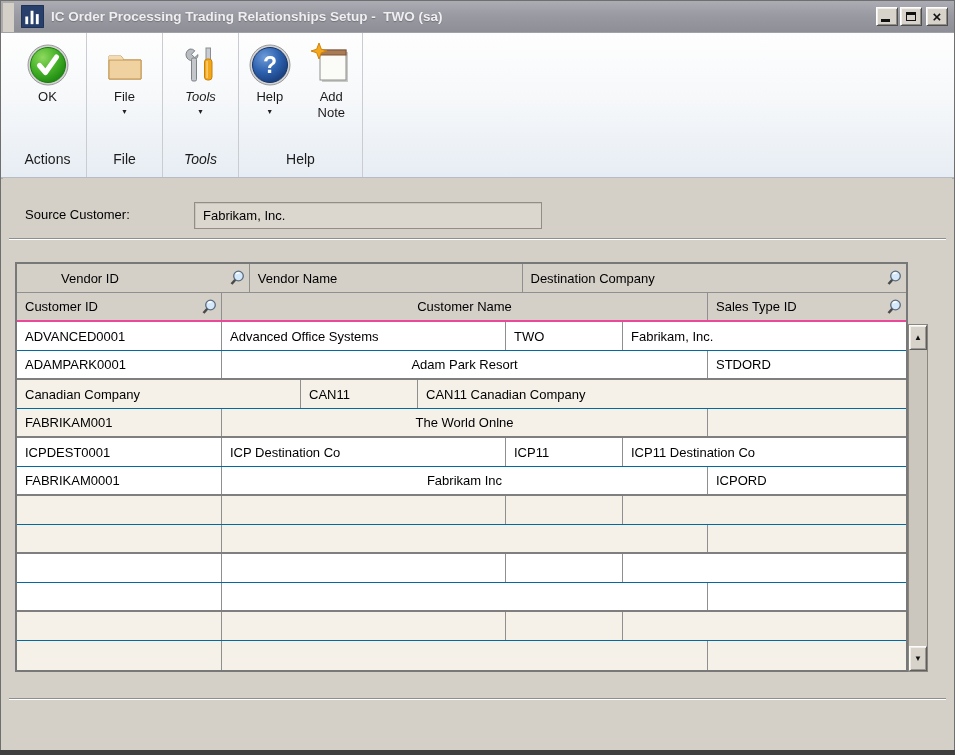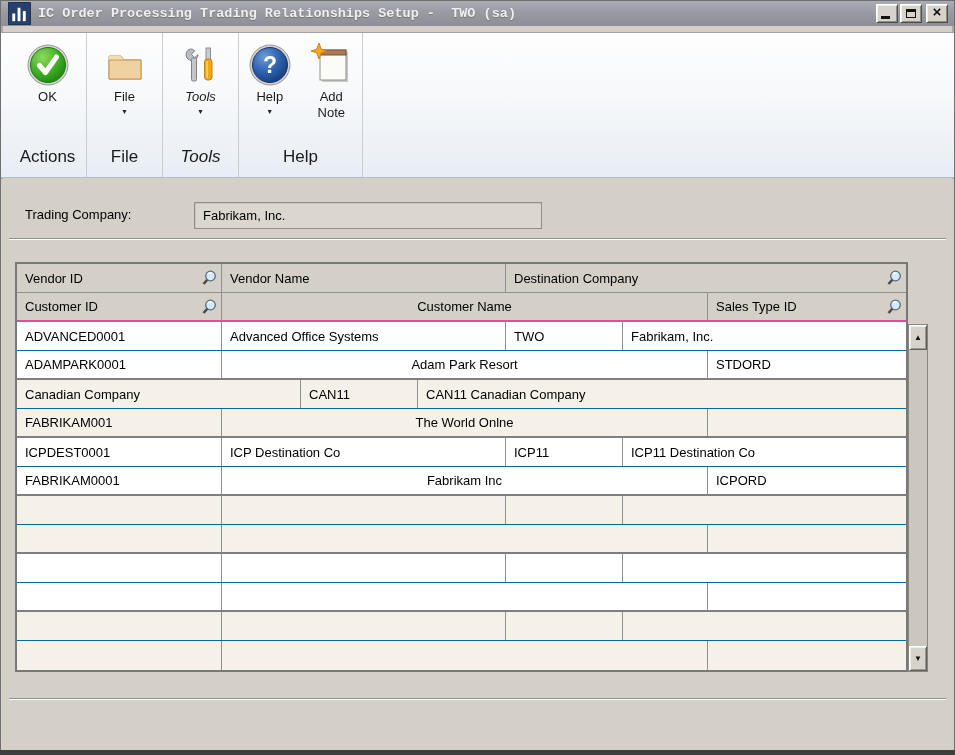--- a/index.html
+++ b/index.html
@@ -4,43 +4,43 @@
 <style>
   * { margin:0; padding:0; box-sizing:border-box; }
   html,body { width:955px; height:755px; }
   body { font-family:"Liberation Sans", sans-serif; background:#D4D0C8; position:relative; overflow:hidden; }
 
   .window { position:absolute; inset:0; background:#D4D0C8;
             box-shadow: inset 0 0 0 1px #6F6F6F, inset 0 0 0 3px #ACACAC; }
   .bottom-edge { position:absolute; left:0; right:0; bottom:0; height:5px; background:#3F3F3F; }
 
   
-  .titlebar { position:absolute; left:1px; top:1px; right:1px; height:25px;
+  .titlebar { position:absolute; left:14px; top:1px; right:1px; height:31px;
               background:linear-gradient(#ACACB4 0%, #9A9AA2 45%, #8E8E96 100%);
-              display:flex; align-items:center; padding:0 6px 0 7px;font-family:Liberation Mono, monospace; }
+              display:flex; align-items:center; padding:0 6px 0 7px; }
   .title-icon { width:23px; height:23px; margin-right:7px; flex:0 0 auto; }
   .title-text { color:#EFEFF2; font-size:13.5px; font-weight:bold; white-space:pre;
                 text-shadow:0 1px 1px rgba(0,0,0,.25); flex:1 1 auto; overflow:hidden; }
   .win-btns { display:flex; gap:0; align-items:center; }
   .win-btn { width:22px; height:19px; background:#D7D3CB; margin-left:2px;
              border:1px solid; border-color:#FFFFFF #4E4E4E #4E4E4E #FFFFFF;
              box-shadow: inset 1px 1px 0 #F2F0EC, inset -1px -1px 0 #8F8B85;
              display:flex; align-items:center; justify-content:center; cursor:default; position:relative; }
   .win-btn.close { margin-left:4px; font-size:15px; font-weight:bold; color:#111; line-height:1; }
   .glyph-min { position:absolute; left:4px; bottom:3px; width:9px; height:3px; background:#111; }
   .glyph-max { width:10px; height:9px; border:1px solid #111; border-top:3px solid #111; }
 
   
   .ribbon { position:absolute; left:1px; right:1px; top:32px; height:146px;
             background:linear-gradient(#FEFEFE 0%, #F6F8FA 45%, #E7EDF4 100%);
             border-top:1px solid #9FA3A8; border-bottom:1px solid #B8BCC0;
             display:flex; padding-left:8px; }
   .rib-group { display:flex; flex-direction:column; border-right:1px solid #C9CDD2; padding-top:6px; }
   .rib-group .btn-row { display:flex; justify-content:center; flex:1 1 auto; }
-  .grp-label { text-align:center; font-size:17px; color:#1B1B1B; padding:4px 0 10px; }
+  .grp-label { text-align:center; font-size:14px; color:#1B1B1B; padding:4px 0 10px; }
   .g-actions { width:78px; } .g-file { width:76px; } .g-tools { width:76px;font-style:italic; } .g-help { width:124px; }
   .rib-btn { width:62px; display:flex; flex-direction:column; align-items:center; padding-top:2px; cursor:default; }
   .rib-btn .icon { width:46px; height:48px; display:flex; align-items:center; justify-content:center; }
   .rib-btn .lbl { font-size:13px; color:#1A1A1A; text-align:center; line-height:16px; max-width:46px; }
   .rib-btn .drop { font-size:7px; color:#222; margin-top:3px; line-height:8px; }
   .rib-spacer { flex:1 1 auto; }
 
   
   .content { position:absolute; left:1px; right:1px; top:179px; bottom:5px; background:#D4D0C8; }
   .src-label { position:absolute; left:24px; top:28px; font-size:13px; color:#000; }
@@ -53,21 +53,21 @@
   .groove1 { top:59px; } .groove2 { top:519px; }
 
   
   .grid { position:absolute; left:14px; top:83px; width:893px; border:2px solid #787878; background:#D4D0C8; }
   .g-row { display:flex; width:889px; height:29px; }
   .cell { border-right:1px solid #8F8F8F; padding:0 8px; display:flex; align-items:center;
           font-size:13px; color:#000; overflow:hidden; white-space:nowrap; }
   .cell:last-child { border-right:none; }
   .cell.with-lookup { justify-content:space-between; padding-right:4px; }
   .hdr .cell { color:#000; }
-  .hdr-r1 { border-bottom:1px solid #8F8F8F; }
+  .hdr-r1 { border-bottom:1px solid #8F8F8F;padding-left:36px; }
   .hdr-r2 { border-bottom:2px solid #ec4899; }
   
   .vc1 { width:205px; } .vc2 { width:284px; } .vc3 { width:117px; } .vc4 { width:283px; }
   
   .cc1 { width:205px; } .cc2 { width:486px;justify-content:center; } .cc3 { width:198px; }
   
   .hc3 { width:400px; }
   .row-white { background:#FFFFFF; }
   .row-beige { background:#F5F1E8; }
   .line-sep  { border-bottom:1px solid #0369a1; }
@@ -202,21 +202,21 @@
         </div>
       </div>
       <div class="grp-label">Help</div>
     </div>
 
     <div class="rib-spacer"></div>
   </div>
 
   <div class="content">
 
-    <span class="src-label">Trading Company:</span>
+    <span class="src-label">Source Customer:</span>
     <div class="src-field">Fabrikam, Inc.</div>
 
     <div class="groove groove1"></div>
 
     <div class="grid">
 
       <div class="g-row hdr hdr-r1">
         <div class="cell vc1 with-lookup">
           <span>Vendor ID</span>
           <svg class="lookup" viewBox="0 0 17 18">

